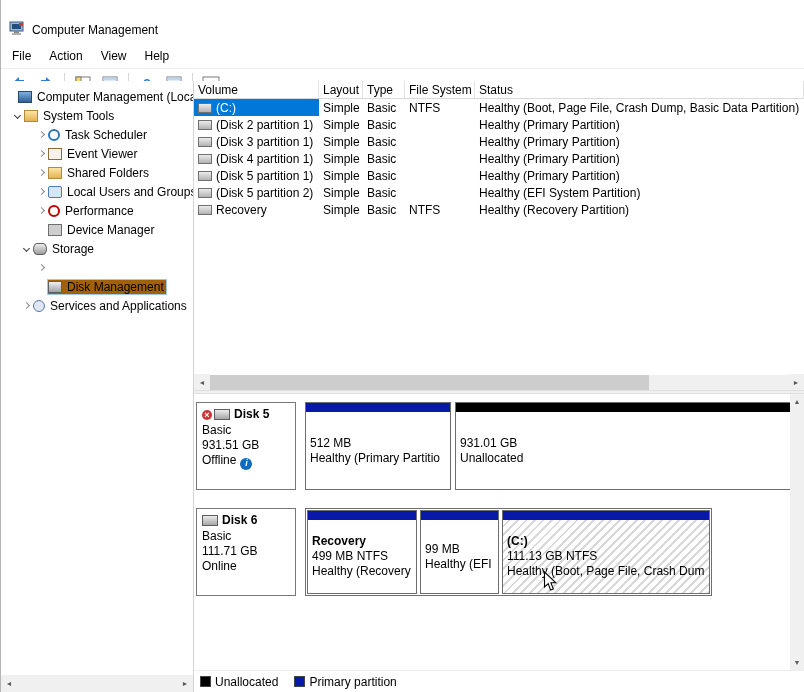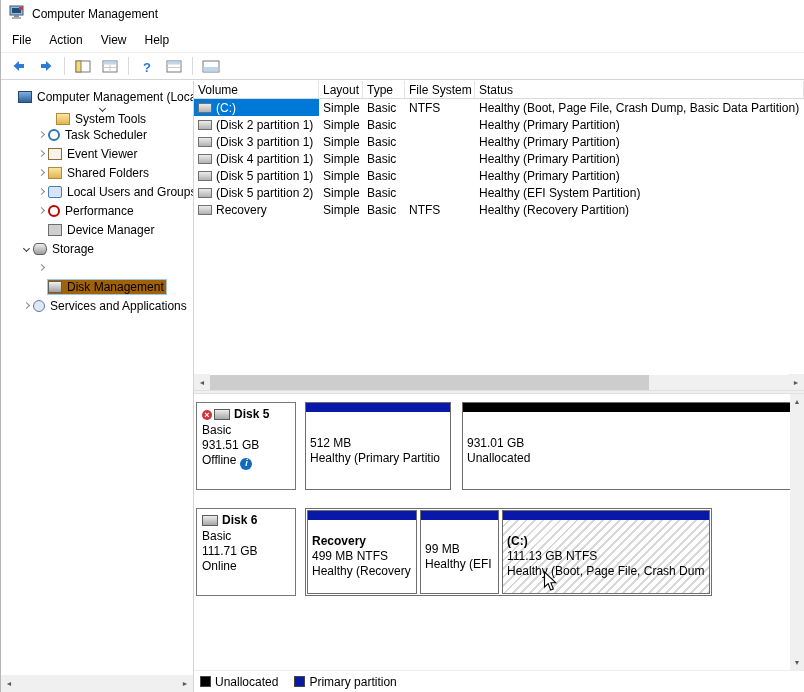--- a/index.html
+++ b/index.html
@@ -1,20 +1,20 @@
 <!DOCTYPE html>
 <html><head>
 <meta charset="utf-8">
 <style>
   * { box-sizing: border-box; margin: 0; padding: 0; }
   html,body { background:#e8e8e8; }
   body { font-family:"Liberation Sans", sans-serif; font-size:12px; color:#000; }
   #window { position:relative; width:804px; height:692px; background:#fff; overflow:hidden; border-left:1px solid #b5b5b5; }
 
-  .titlebar { height:28px; display:flex; align-items:center; gap:7px; padding-left:8px; background:#fff; }
+  .titlebar { height:28px; display:flex; align-items:center; gap:7px; padding-left:8px; background:#fff;margin-top:16px; }
   .titlebar .title { font-size:12px; }
   .menubar { height:24px; display:flex; align-items:center; padding-left:2px; background:#fff; }
   .menu-item { padding:3px 9px; cursor:default; }
   .toolbar { height:28px; display:flex; align-items:center; gap:3px; padding-left:6px; background:#fff; border-top:1px solid #eeeeee; border-bottom:1px solid #d4d4d4; }
   .tbtn { width:24px; height:22px; display:flex; align-items:center; justify-content:center; }
   .tsep { width:1px; height:18px; background:#d9d9d9; margin:0 3px; }
 
   .main { position:absolute; top:81px; left:0; right:0; bottom:0; display:flex; }
 
   
@@ -72,21 +72,21 @@
   .disk-row { display:flex; height:88px; margin-bottom:18px; }
   .disk-label { width:100px; flex:none; border:1px solid #777; background:#fff; padding:4px 5px; margin-right:9px; line-height:15px; }
   .dl-name { display:flex; align-items:center; margin-bottom:1px; }
   .err-badge { width:10px; height:10px; flex:none; border-radius:50%; background:#d13438; margin-right:2px; position:relative; }
   .err-badge::after { content:"×"; position:absolute; left:0; top:-2px; width:10px; text-align:center; color:#fff; font-size:9px; font-weight:bold; }
   .disk-ic { width:16px; height:11px; flex:none; background:linear-gradient(#ececec,#a6a6a6); border:1px solid #5c5c5c; margin-right:4px; }
   .dname { font-weight:bold; }
   .dl-line { white-space:nowrap; }
   .info-ic { display:inline-flex; width:12px; height:12px; border-radius:50%; background:#0f6cbd; color:#fff; font-size:9px; font-style:italic; font-weight:bold; align-items:center; justify-content:center; margin-left:4px; vertical-align:-2px; }
 
-  .parts { flex:1; display:flex; gap:11px; align-items:stretch; min-width:0; }
+  .parts { flex:1; display:flex; gap:4px; align-items:stretch; min-width:0; }
   .parts.focused { border:1px solid #6e6e6e; padding:1px; align-self:stretch; flex:none; display:flex; gap:3px; }
   .part { flex:none; border:1px solid #6e6e6e; background:#fff; display:flex; flex-direction:column; overflow:hidden; }
   .part.hatched { background:repeating-linear-gradient(135deg,#ffffff 0 4px,#d8d8d8 4px 6px); }
   .strip { height:9px; flex:none; }
   .strip.primary { background:#0818a8; }
   .strip.unallocated { background:#000; }
   .pcontent { flex:1; display:flex; flex-direction:column; justify-content:center; padding:0 4px; line-height:15px; }
   .ptitle { font-weight:bold; }
   .pline { white-space:nowrap; overflow:hidden; }
 
@@ -171,21 +171,21 @@
 
     <div class="left">
       <div class="tree" id="tree">
           <div class="tree-row" style="padding-left: 4px;">
             <span class="chev-box"></span>
             <span class="tree-hl">
               <span class="ti ti-computer"></span>
               <span class="tree-label">Computer Management (Local</span>
             </span>
           </div>
-          <div class="tree-row" style="padding-left: 10px; flex-direction: column;">
+          <div class="tree-row" style="padding-left: 10px;">
             <span class="chev-box">
               <span class="chev open"></span>
             </span>
             <span class="tree-hl">
               <span class="ti ti-system-tools"></span>
               <span class="tree-label">System Tools</span>
             </span>
           </div>
           <div class="tree-row" style="padding-left: 34px;">
             <span class="chev-box">

